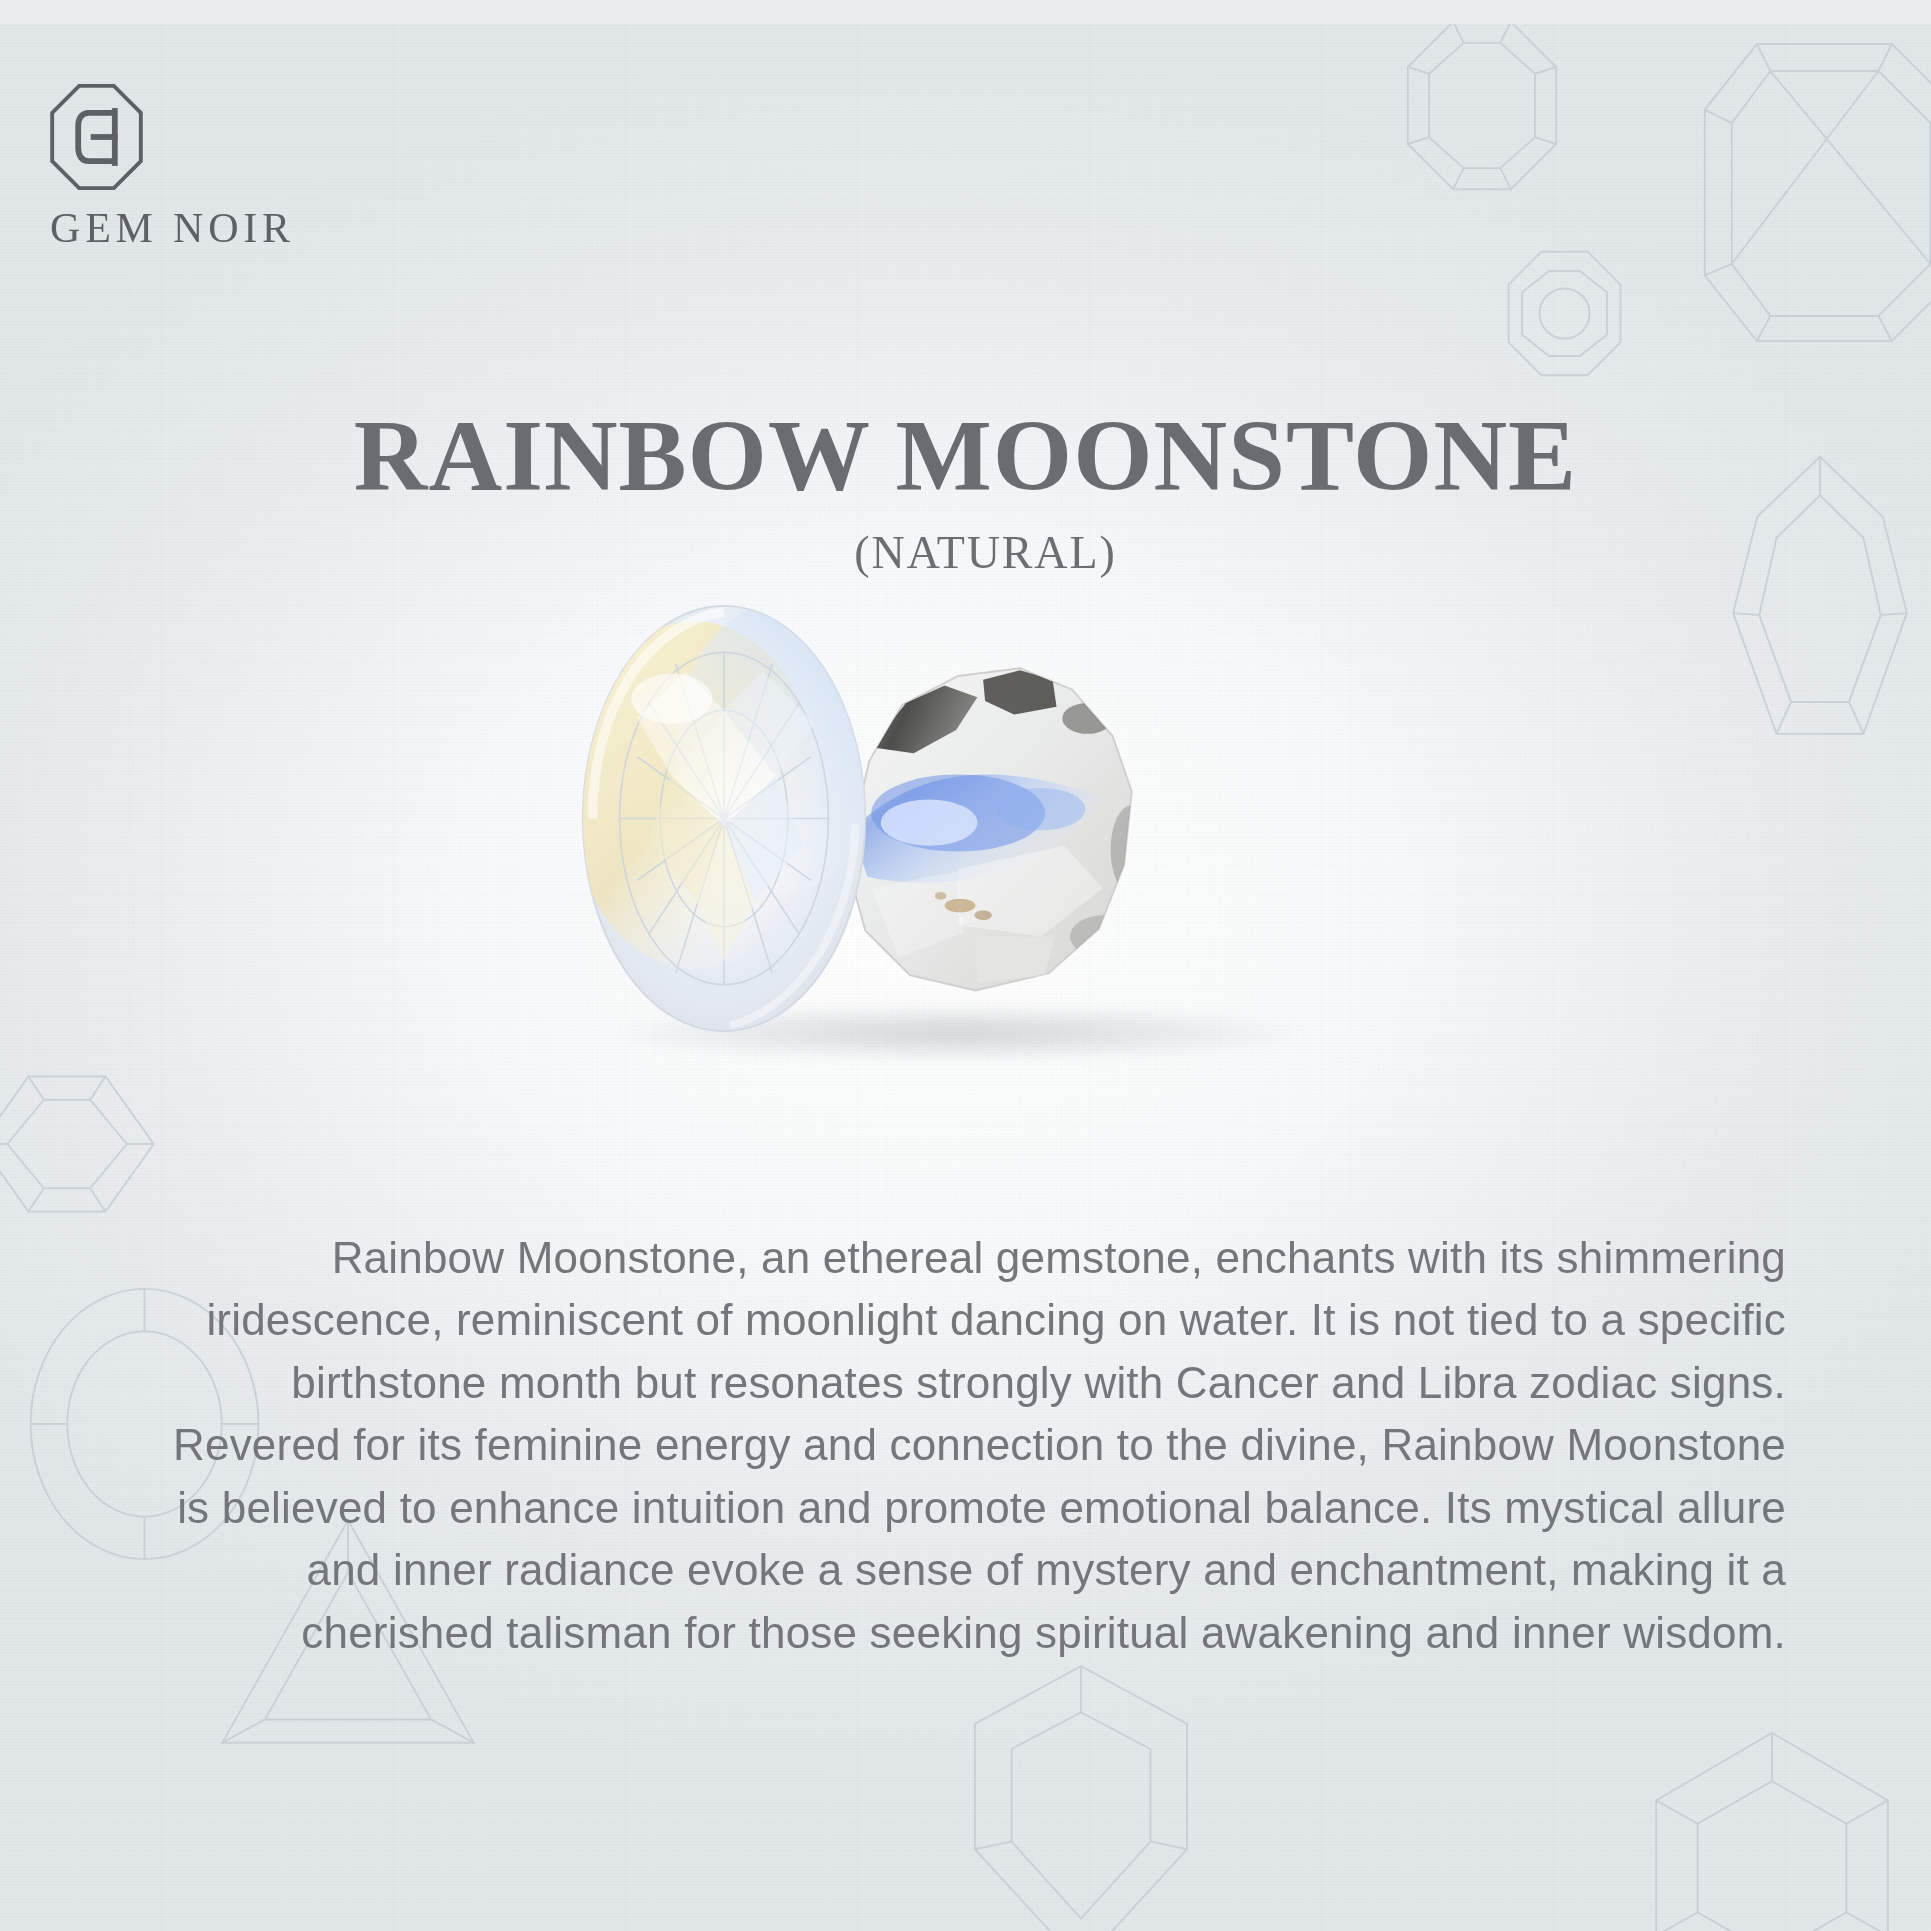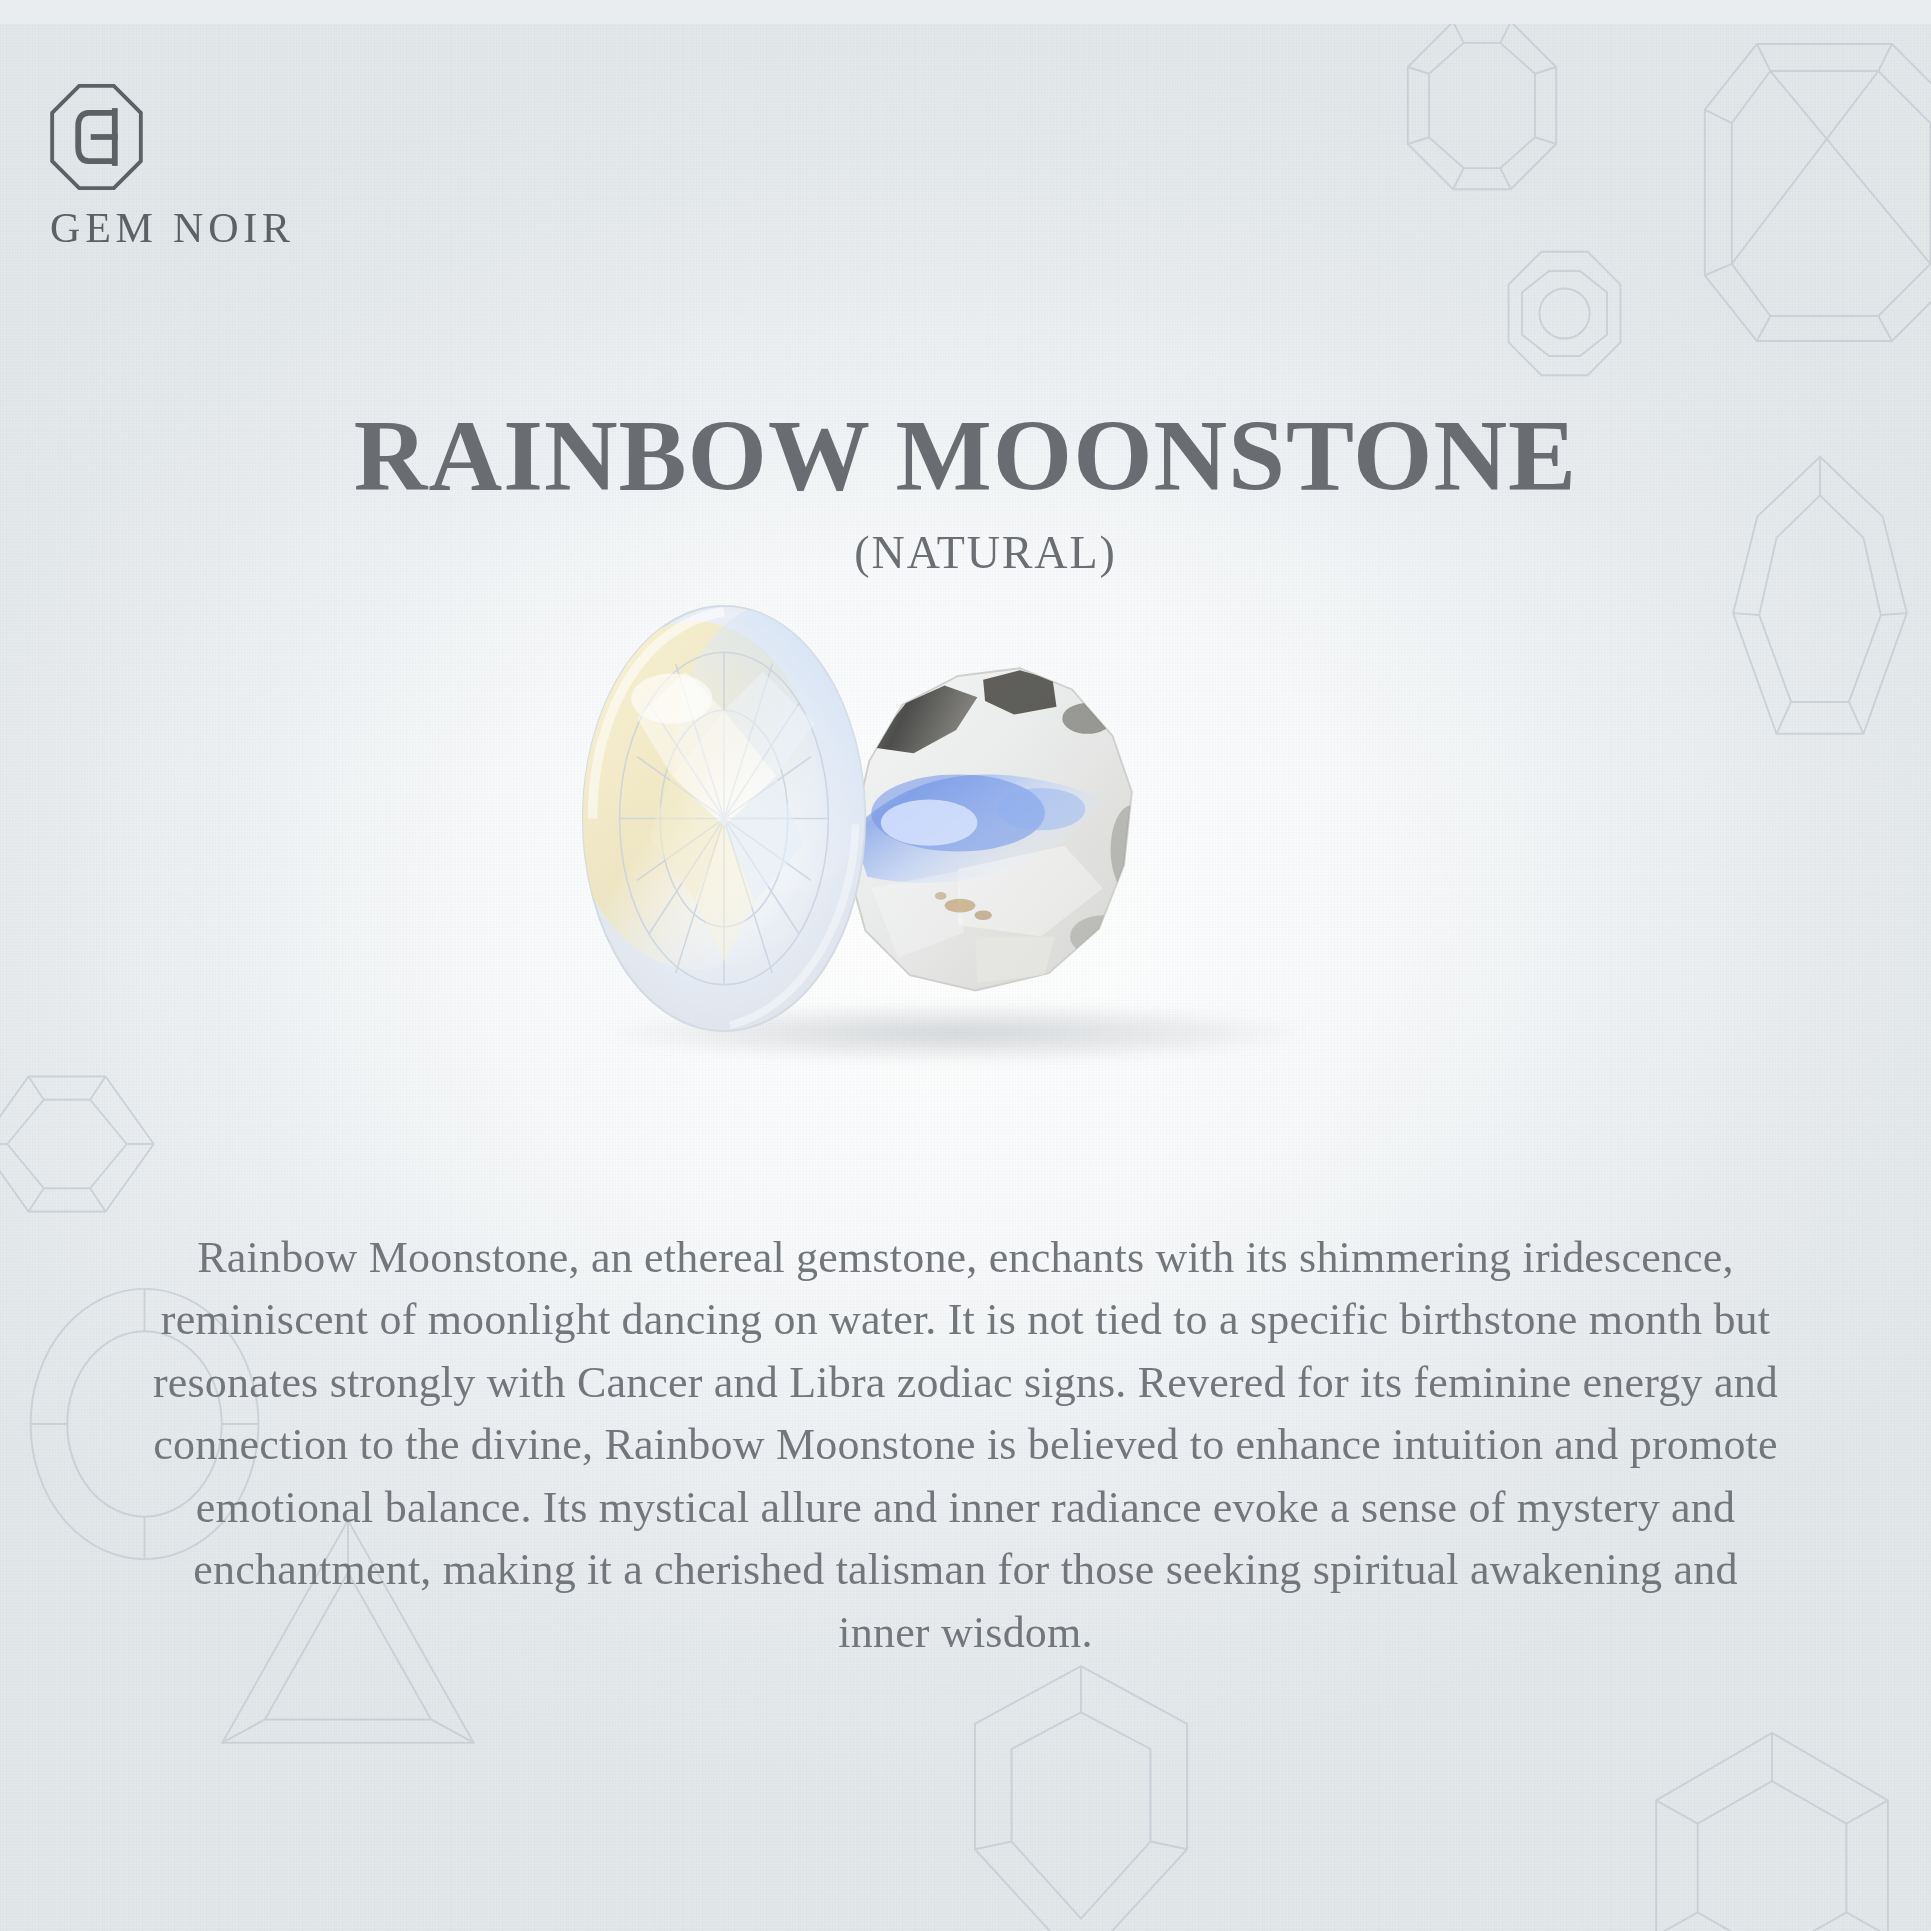--- a/index.html
+++ b/index.html
@@ -131,25 +131,25 @@
     width: 377px;
     height: 386px;
   }
 
   
   .body-copy {
     position: absolute;
     top: 1159px;
     left: 145px;
     width: 1641px;
-    text-align: center;
+    text-align: right;
     font-size: 44px;
     line-height: 1.42;
     color: #73777c;
-    font-family: Liberation Serif, serif;
+    font-family: Liberation Sans, sans-serif;
     letter-spacing: 0.2px;
   }
 </style>
 </head>
 <body>
 
 <div class="poster">
 
   <div class="watermarks">
 

